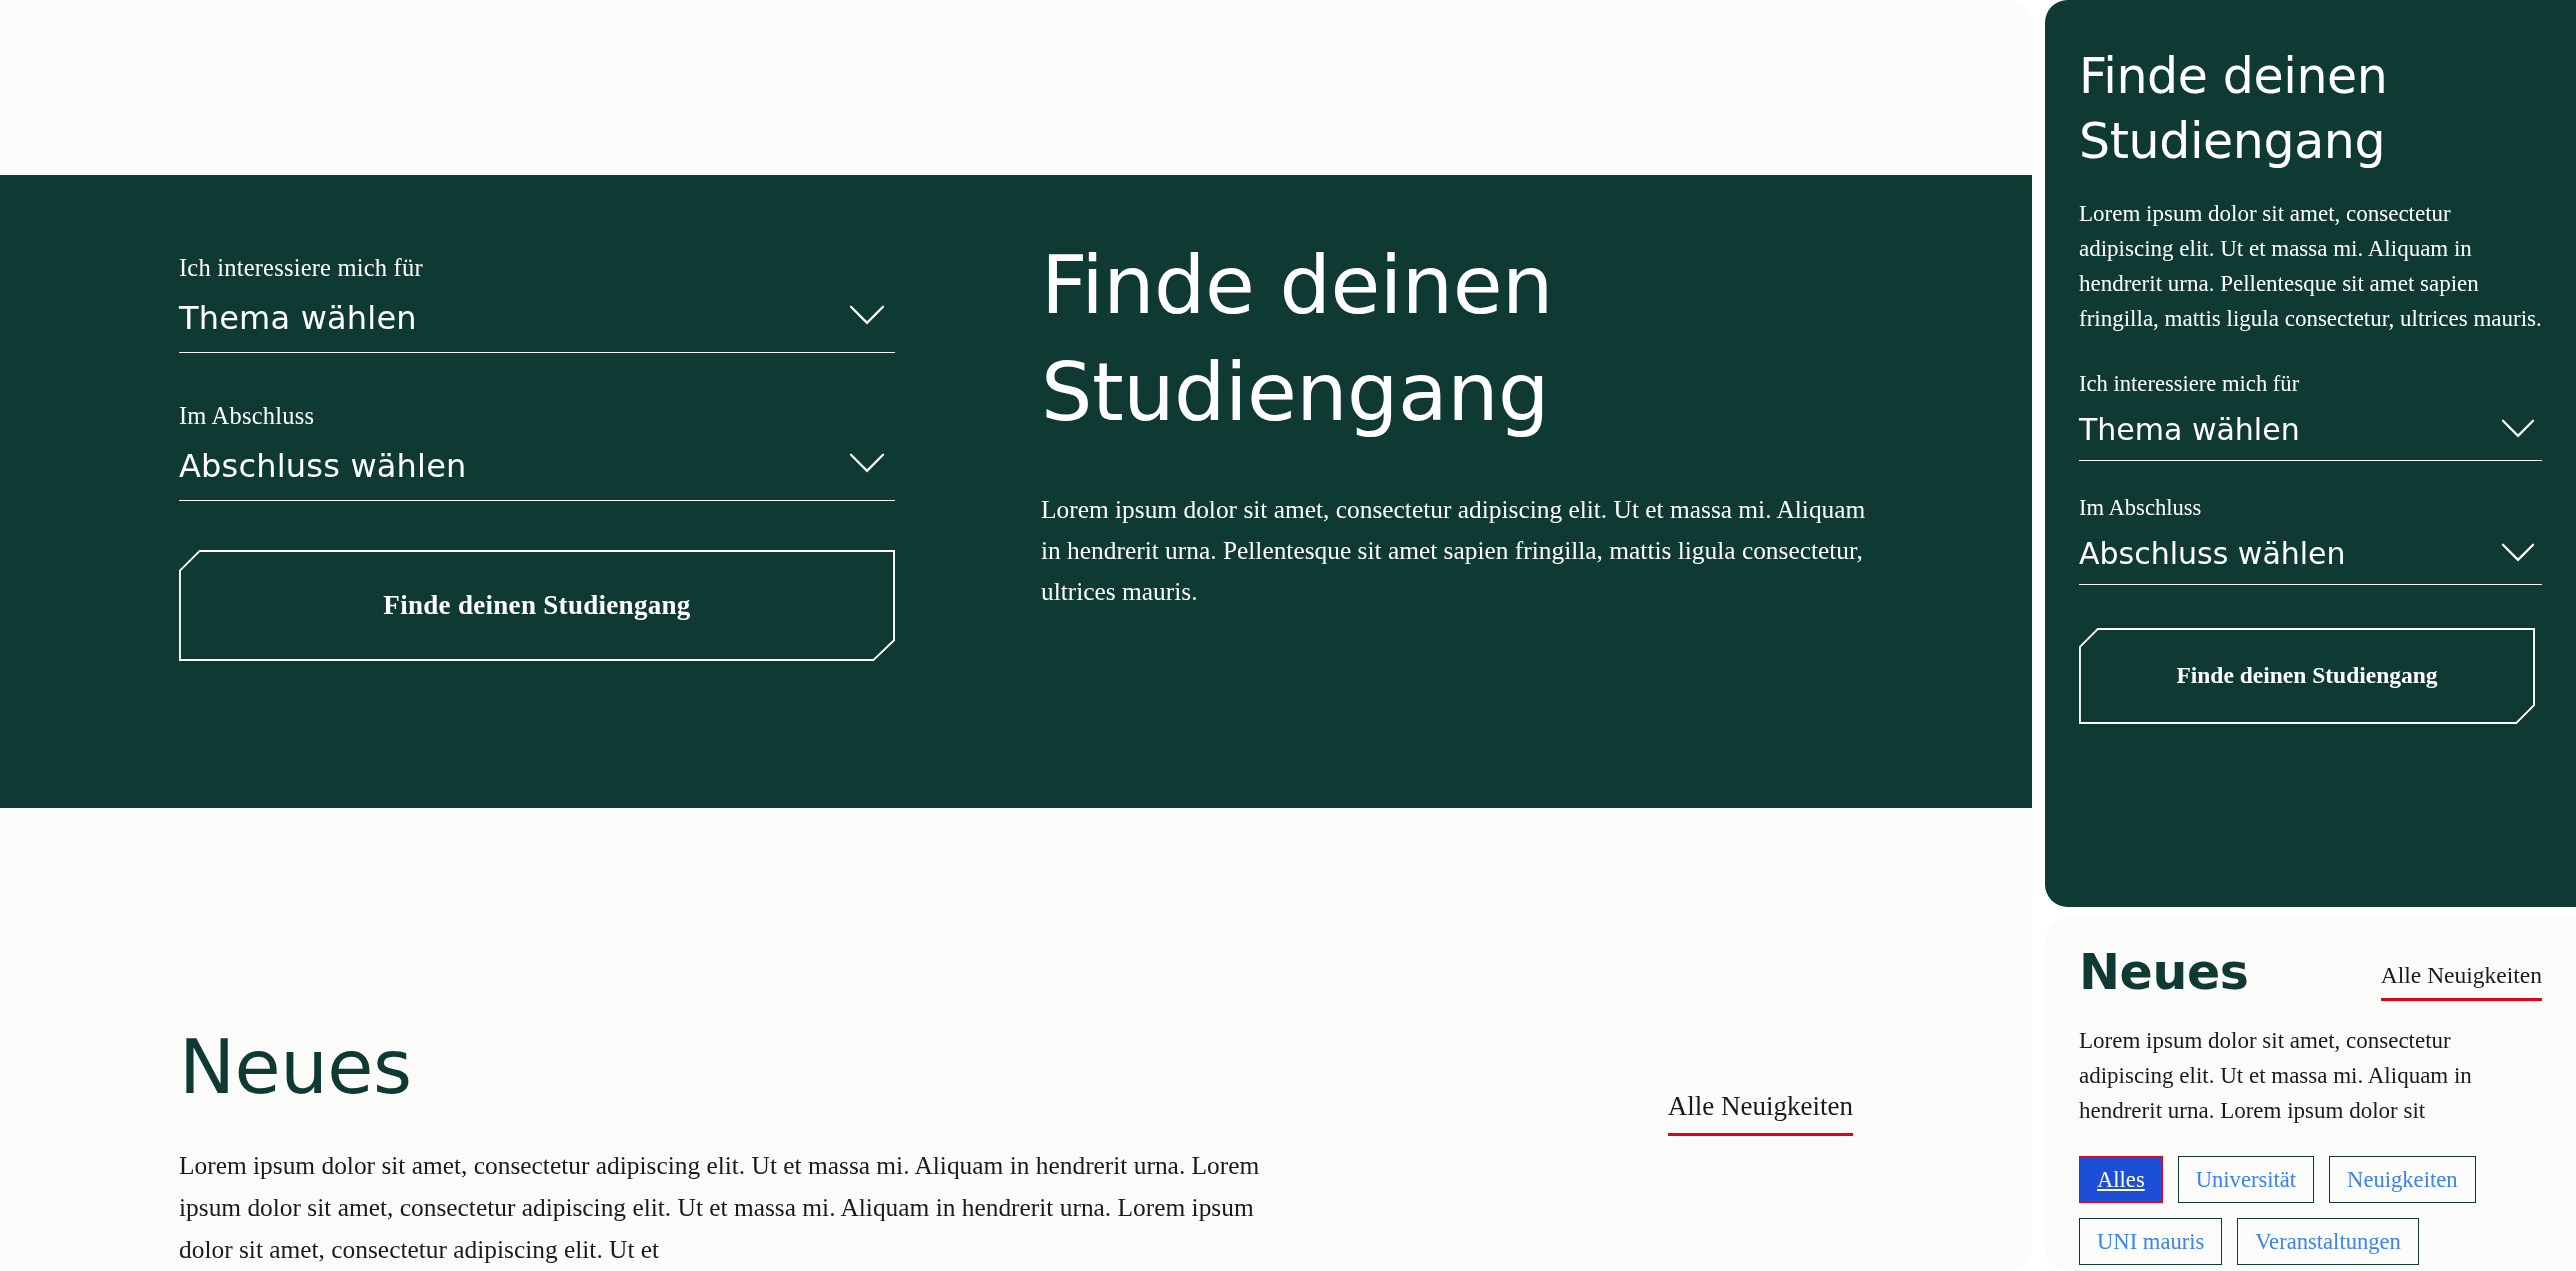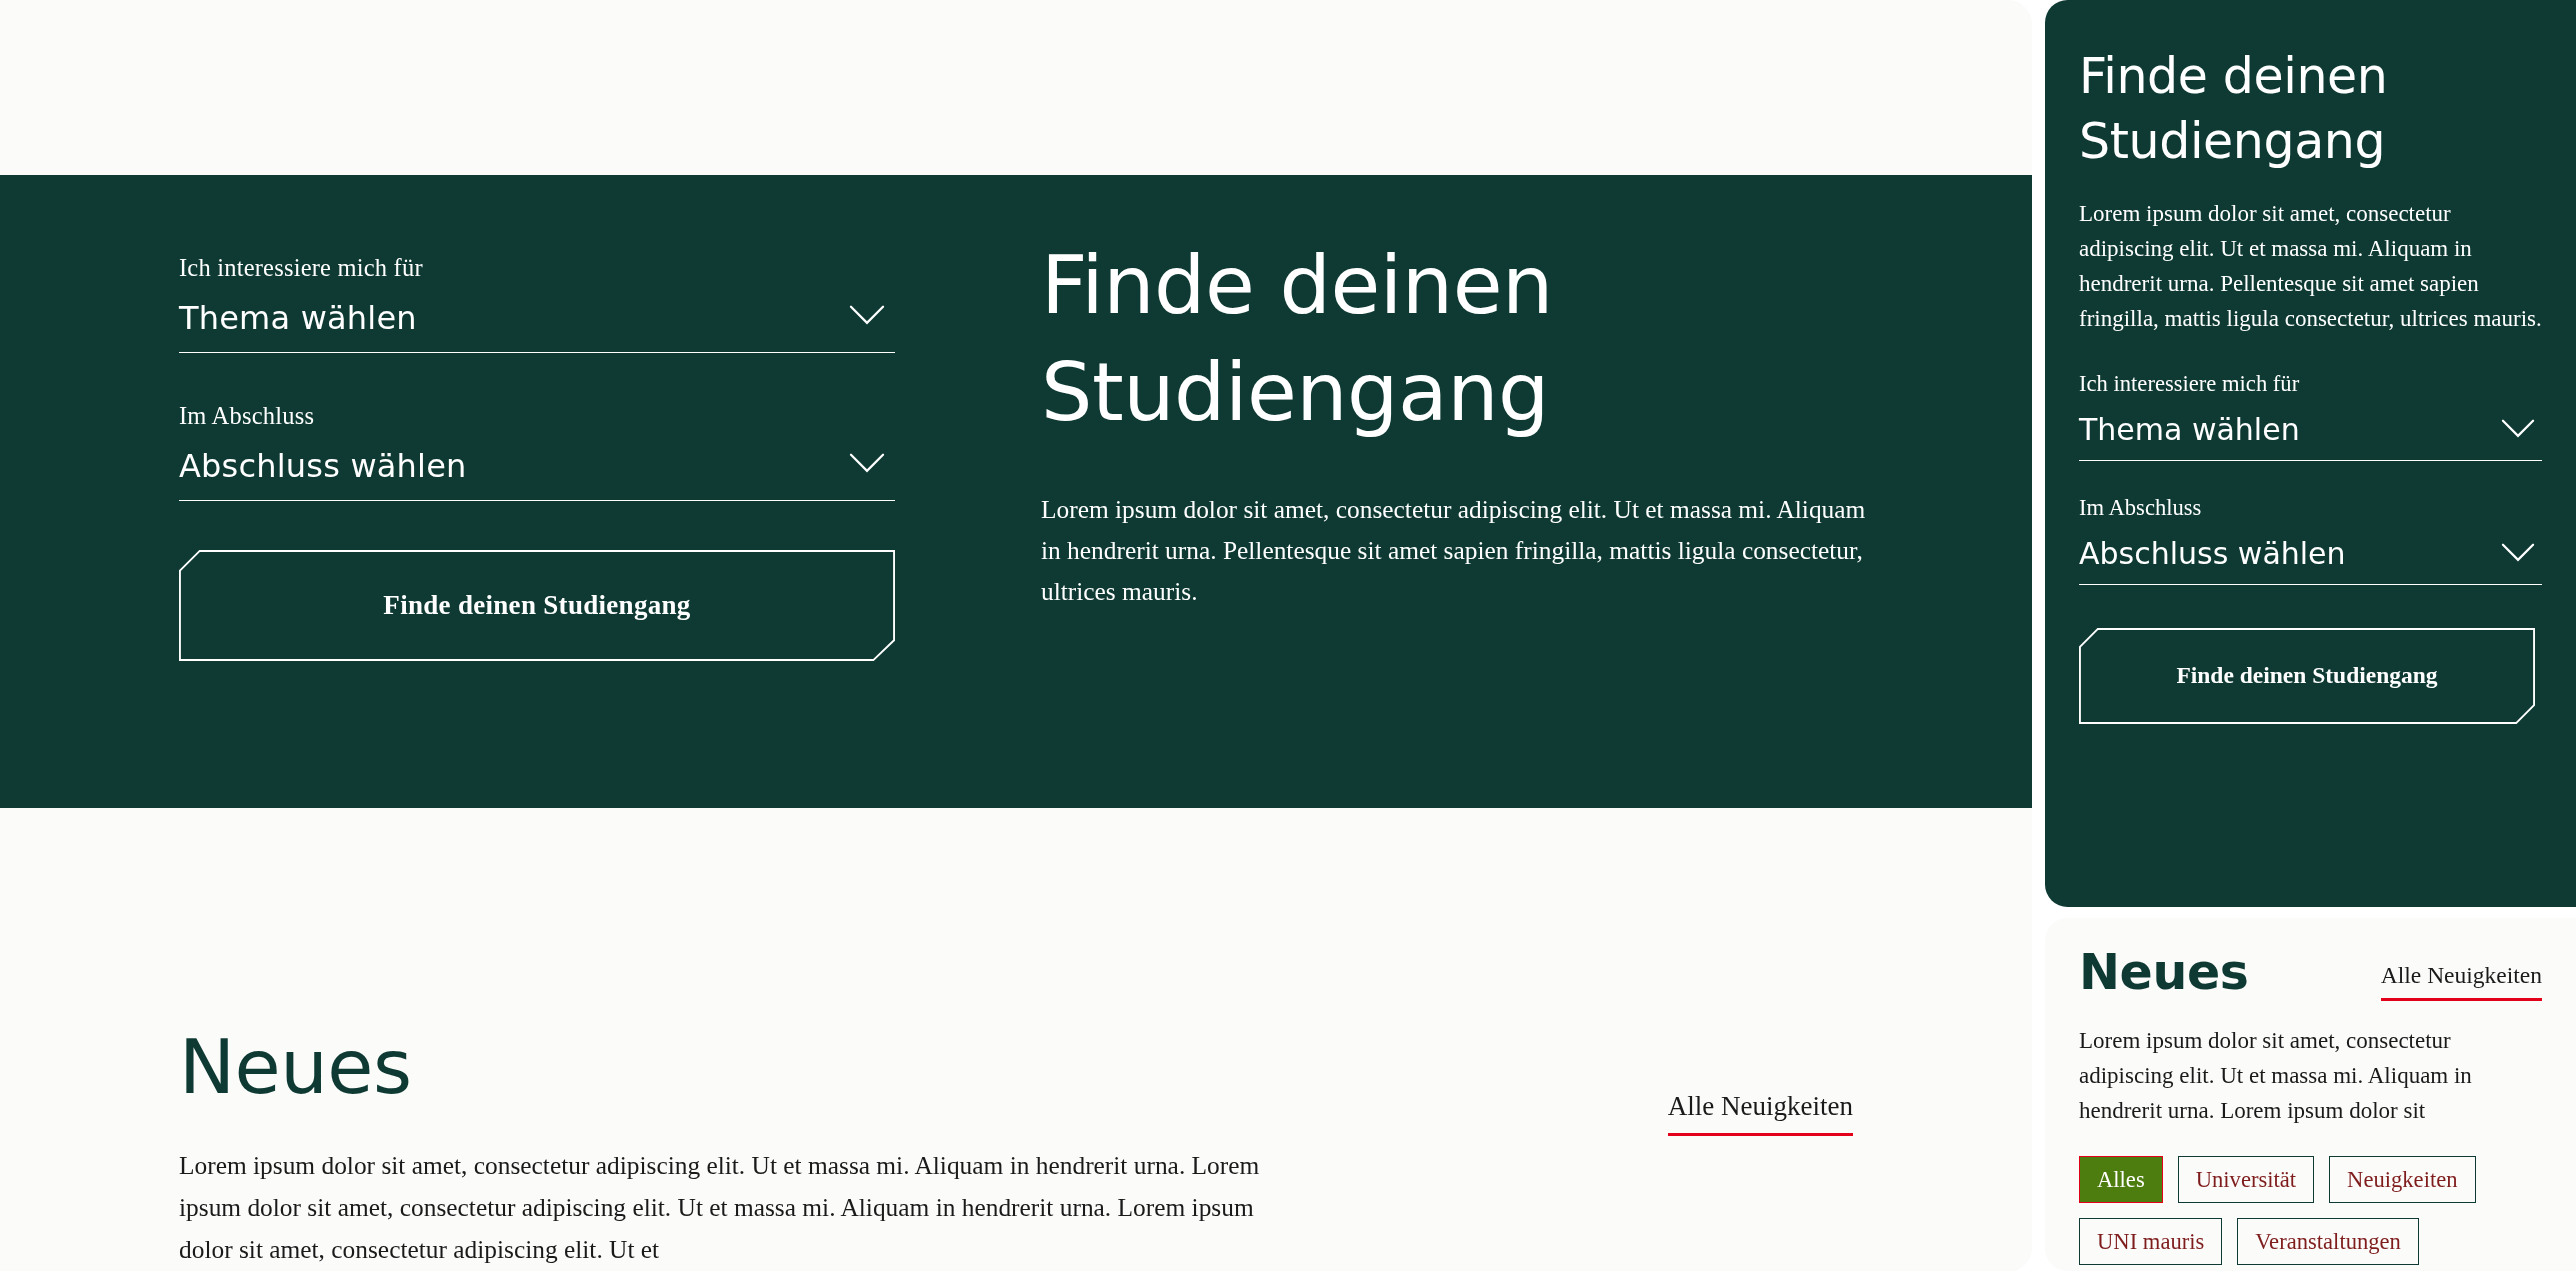--- a/index.html
+++ b/index.html
@@ -289,32 +289,33 @@
     line-height: 1.52;
   }
   .chips {
     display: flex;
     flex-wrap: wrap;
     gap: 15px;
     margin-top: 28px;
   }
   .chip {
     border: 1.9px solid #0e3a33;
-    color: #7f1d1d;
+    color: #3b82f6;
     background: transparent;
     font-family: "Liberation Serif", serif;
     font-size: 22.6px;
     padding: 9.4px 17px;
     cursor: pointer;
     white-space: nowrap;
   }
   .chip.active {
-    background: #4d7c0f;
+    background: #1d4ed8;
     border-color: #e2001a;
     color: #ffffff;
+    text-decoration: underline;
   }
   .gutter {
     position: absolute;
     left: 2032px; top: 0;
     width: 13px; height: 1272px;
     background: #ffffff;
   }
 </style>
 </head>
 <body>

